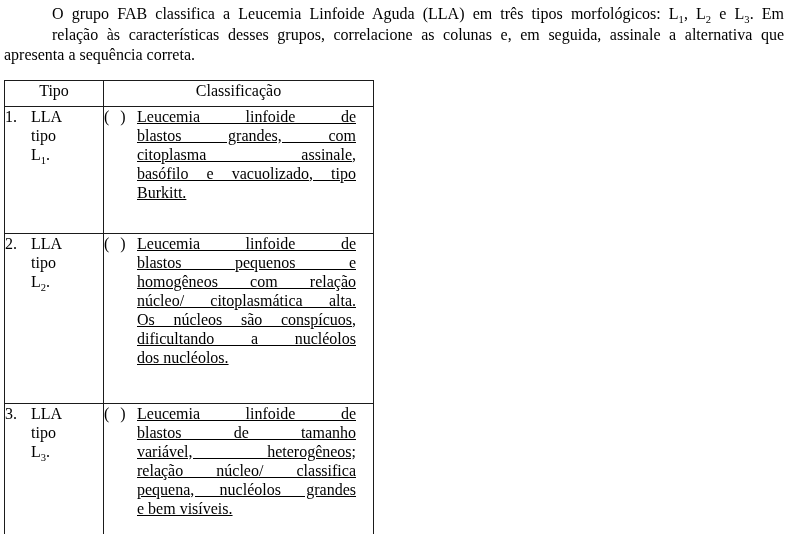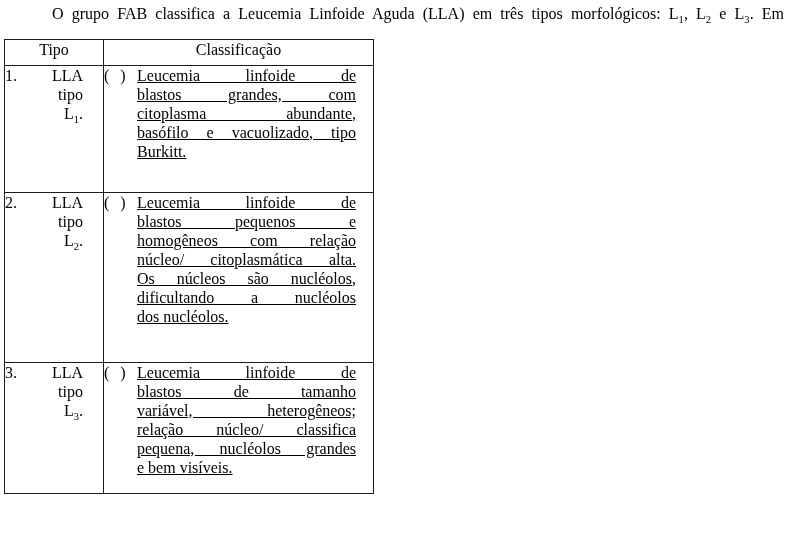--- a/index.html
+++ b/index.html
@@ -41,36 +41,38 @@
     line-height: 20px;
   }
   tr.r1 { height: 127px; }
   tr.r2 { height: 170px; }
   tr.r3 { height: 131px; }
   td { line-height: 19px; }
 
   .tipo-cell { padding: 3px 2px 0 8px; }
   .tipo-flex { display: flex; }
   .item-num { flex: 0 0 26px; }
-  .tipo-label { width: 52px; text-align: right; }
+  .tipo-label { width: 52px; }
 
   .classif-cell { padding: 3px 9px 0 8px; }
   .classif-flex { display: flex; }
   .paren-marker { flex: 0 0 33px; word-spacing: 7px; white-space: nowrap; }
   .desc { width: 219px; }
   .desc .dline { text-align: justify; text-align-last: justify; text-decoration: underline; }
   .desc .dline.last { text-align: right; text-align-last: left; }
 </style>
 </head>
 <body>
 
 <div class="page">
 
   <div class="intro">
     <div class="iline j"><span>O grupo FAB classifica a Leucemia Linfoide Aguda (LLA) em três tipos morfológicos: L</span><sub>1</sub><span>, L</span><sub>2</sub><span> e L</span><sub>3</sub><span>. Em</span></div>
+    <div class="iline j">relação às características desses grupos, correlacione as colunas e, em seguida, assinale a alternativa que</div>
+    <div class="iline">apresenta a sequência correta.</div>
   </div>
 
   <table class="correlation">
     <colgroup>
         <col class="c-tipo">
         <col class="c-classif">
       </colgroup>
     <thead>
       <tr>
         <th class="hdr">Tipo</th>
@@ -89,21 +91,21 @@
               <div><span>L</span><sub>1</sub><span>.</span></div>
             </div>
           </div>
         </td>
         <td class="classif-cell">
           <div class="classif-flex">
             <span class="paren-marker">( )</span>
             <div class="desc">
               <div class="dline">Leucemia linfoide de</div>
               <div class="dline">blastos grandes, com</div>
-              <div class="dline">citoplasma abundante,</div>
+              <div class="dline">citoplasma assinale,</div>
               <div class="dline">basófilo e vacuolizado, tipo</div>
               <div class="dline last">Burkitt.</div>
             </div>
           </div>
         </td>
       </tr>
 
       <tr class="r2">
         <td class="tipo-cell">
           <div class="tipo-flex">
@@ -116,21 +118,21 @@
           </div>
         </td>
         <td class="classif-cell">
           <div class="classif-flex">
             <span class="paren-marker">( )</span>
             <div class="desc">
               <div class="dline">Leucemia linfoide de</div>
               <div class="dline">blastos pequenos e</div>
               <div class="dline">homogêneos com relação</div>
               <div class="dline">núcleo/ citoplasmática alta.</div>
-              <div class="dline">Os núcleos são nucléolos,</div>
+              <div class="dline">Os núcleos são conspícuos,</div>
               <div class="dline">dificultando a nucléolos</div>
               <div class="dline last">dos nucléolos.</div>
             </div>
           </div>
         </td>
       </tr>
 
       <tr class="r3">
         <td class="tipo-cell">
           <div class="tipo-flex">

